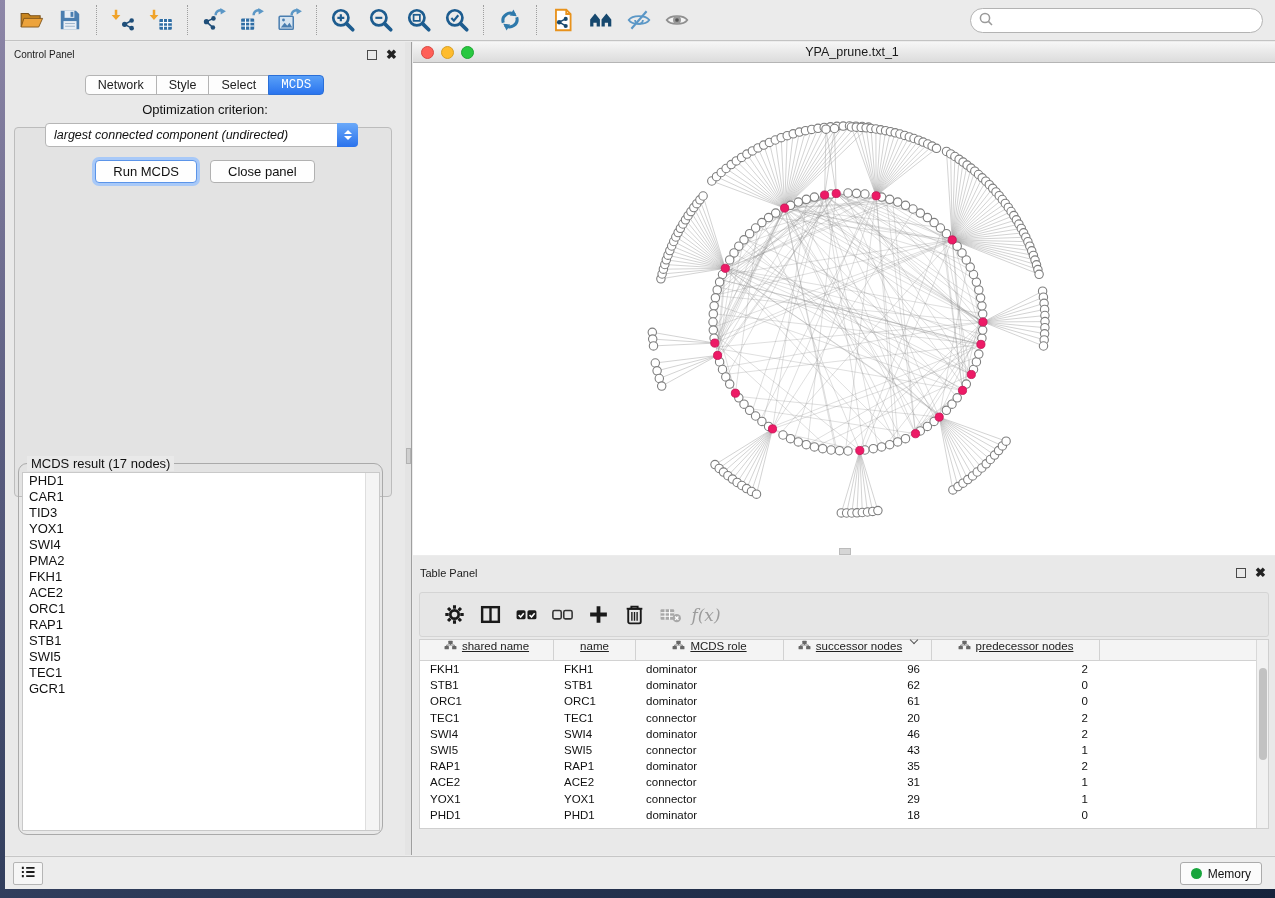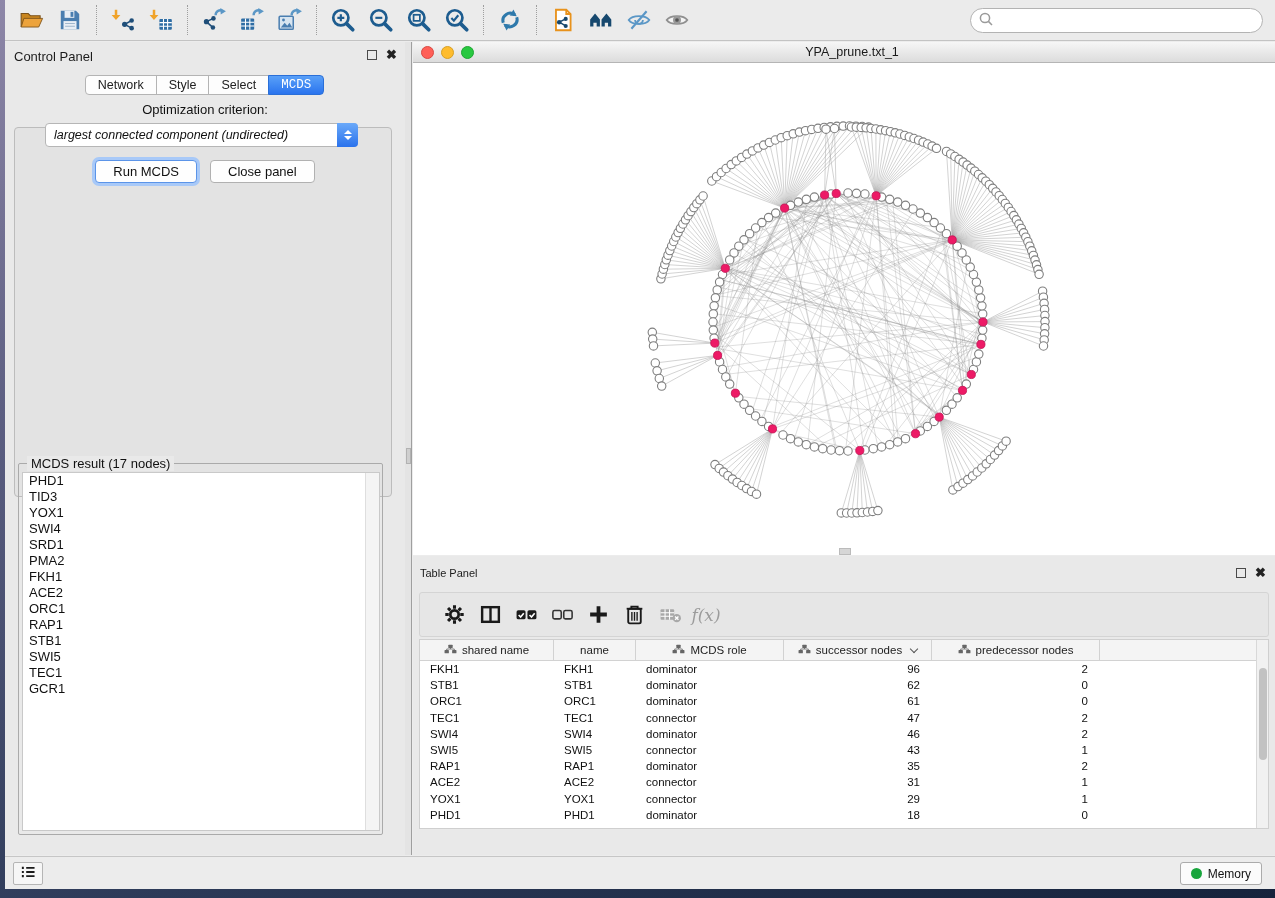--- a/index.html
+++ b/index.html
@@ -9,40 +9,40 @@
 
   
   .toolbar { position:absolute; left:0; top:0; width:100%; height:41px; background:#ebebeb; border-bottom:1px solid #c3c3c3; display:flex; align-items:center; padding-left:8px; }
   .tb-icon { width:30px; height:30px; display:flex; align-items:center; justify-content:center; margin:0 4px; cursor:pointer; }
   .tb-sep { width:1px; height:30px; margin:0 7px; border-left:1px dotted #9e9e9e; }
   .searchwrap { position:absolute; right:12px; top:8px; width:293px; height:25px; background:#fff; border:1px solid #b3b3b3; border-radius:13px; display:flex; align-items:center; padding-left:7px; }
   .searchwrap input { border:none; outline:none; flex:1; height:20px; font-size:12px; background:transparent; font-family:"Liberation Sans",sans-serif; }
 
   
   .control-panel { position:absolute; left:0; top:42px; width:400px; height:813px; background:#e9e9e9; }
-  .cp-title { position:absolute; left:9px; top:7px; font-size:13px; color:#1c1c1c; }
+  .cp-title { position:absolute; left:9px; top:7px; font-size:10px; color:#1c1c1c; }
   .win-btns { position:absolute; right:8px; top:8px; display:flex; gap:9px; align-items:center; }
   .float-btn { width:10px; height:10px; border:1.6px solid #4a4a4a; background:transparent; cursor:pointer; }
   .close-btn { font-size:13px; font-weight:bold; color:#222; line-height:10px; cursor:pointer; }
   .cp-sub { position:absolute; left:9px; top:85px; width:378px; height:370px; background:#e3e3e3; border:1px solid #bcbcbc; border-radius:4px; }
   .tabs-row { position:absolute; left:0; top:33px; width:100%; display:flex; justify-content:center; z-index:3; }
   .tab { height:20px; padding:0 12px; font-size:12.5px; background:#fdfdfd; border:1px solid #b4b4b4; margin-left:-1px; display:flex; align-items:center; color:#222; cursor:pointer; }
   .tab:first-child { border-radius:4px 0 0 4px; }
   .tab:last-child { border-radius:0 4px 4px 0;font-family:Liberation Mono, monospace; }
   .tab.selected { background:linear-gradient(#59a0f8,#2a74ee); color:#fff; border-color:#2a6fd8; }
   .opt-label { position:absolute; left:0; top:60px; width:400px; text-align:center; font-size:13px; color:#111; }
   .dropdown { position:absolute; left:40px; top:81px; width:313px; height:24px; background:#fff; border:1px solid #b6b6b6; border-radius:4px; display:flex; align-items:center; cursor:pointer;font-style:italic; }
   .dropdown .dd-text { flex:1; font-size:12.5px; padding-left:8px; color:#111; white-space:nowrap; overflow:hidden; }
   .dd-cap { width:21px; height:24px; margin:-1px -1px -1px 0; border-radius:0 4px 4px 0; background:linear-gradient(#6aa9f9,#2a72ec); display:flex; flex-direction:column; align-items:center; justify-content:center; gap:2px; }
   .dd-cap .up { width:0;height:0;border-left:4px solid transparent;border-right:4px solid transparent;border-bottom:4.5px solid #fff; }
   .dd-cap .down { width:0;height:0;border-left:4px solid transparent;border-right:4px solid transparent;border-top:4.5px solid #fff; }
   .btn-row { position:absolute; left:0; top:118px; width:400px; display:flex; justify-content:center; gap:13px; }
   .push-btn { height:23px; padding:0 17px; background:#fefefe; border:1px solid #b1b1b1; border-radius:4px; font-size:13px; color:#111; display:flex; align-items:center; cursor:pointer; font-family:"Liberation Sans",sans-serif; }
   .push-btn.focused { box-shadow:0 0 0 3px #a8c9f8; border-color:#5b94e8; }
-  .mcds-group { position:absolute; left:13px; top:421px; width:365px; height:372px; border:1px solid #aaa; border-radius:2px; }
+  .mcds-group { position:absolute; left:13px; top:421px; width:365px; height:372px; border:1px solid #aaa; border-radius:9px; }
   .mcds-legend { position:absolute; left:8px; top:-8px; background:#e9e9e9; padding:0 4px; font-size:13px; color:#111; }
   .mcds-list { position:absolute; left:3px; top:8px; width:358px; height:359px; background:#fff; border:1px solid #c9c9c9; overflow:hidden; }
   .mcds-scroll { position:absolute; right:0; top:0; width:14px; height:100%; background:#f4f4f4; border-left:1px solid #dedede; }
   .mcds-item { font-size:13px; color:#111; line-height:16px; padding-left:6px; }
 
   
   .vsplit { position:absolute; left:400px; top:42px; width:7px; height:813px; background:#e4e4e4; border-right:1px solid #9f9f9f; }
   .vsplit .grip { position:absolute; left:1px; top:406px; width:5px; height:16px; background:#cfcfcf; border:1px solid #b2b2b2; }
 
   
@@ -58,21 +58,21 @@
 
   
   .table-panel { position:absolute; left:408px; top:556px; width:862px; height:299px; background:#e9e9e9; }
   .tp-title { position:absolute; left:7px; top:11px; font-size:11px; color:#1c1c1c; }
   .tp-toolbar { position:absolute; left:6px; top:36px; width:850px; height:45px; background:#e6e6e6; border:1px solid #d4d4d4; border-radius:3px; display:flex; align-items:center; padding-left:16px; }
   .tpt-icon { width:36px; height:30px; display:flex; align-items:center; justify-content:center; cursor:pointer; }
   .tpt-icon.disabled { cursor:default; }
   .fx { font-family:"DejaVu Serif", serif; font-style:italic; font-size:17px; color:#9c9c9c; }
   .tbl { position:absolute; left:6px; top:83px; width:850px; height:190px; background:#fff; border:1px solid #cfcfcf; }
   .tbl-header { display:flex; height:21px; background:#f4f4f4; border-bottom:1px solid #d2d2d2; }
-  .th { display:flex; align-items:center; justify-content:center; gap:5px; font-size:11.5px; color:#222; border-right:1px solid #d2d2d2; }
+  .th { display:flex; align-items:flex-start; justify-content:center; gap:5px; font-size:11.5px; color:#222; border-right:1px solid #d2d2d2;text-decoration:underline; }
   .sortchev { width:6px; height:6px; border-right:1.6px solid #555; border-bottom:1.6px solid #555; transform:rotate(45deg); margin-left:4px; margin-top:-3px; }
   .tbl-row { display:flex; height:16.2px; align-items:center; }
   .td { font-size:11.5px; color:#111; white-space:nowrap; overflow:hidden; }
   .td.left { padding-left:10px; text-align:left; }
   .td.right { padding-right:12px; text-align:right; }
   .tbl-scroll { position:absolute; right:0; top:0; width:12px; height:100%; background:#f1f1f1; border-left:1px solid #d8d8d8; }
   .tbl-thumb { position:absolute; left:2px; top:28px; width:8px; height:92px; background:#c2c2c2; border-radius:4px; }
   .tp-tabs { position:absolute; left:0; top:277px; width:100%; display:flex; justify-content:center; }
 
   
@@ -254,24 +254,24 @@
     </div>
     <div class="btn-row">
       <button class="push-btn focused">Run MCDS</button>
       <button class="push-btn">Close panel</button>
     </div>
     <div class="mcds-group">
       <div class="mcds-legend">MCDS result (17 nodes)</div>
       <div class="mcds-list" id="mcds-list">
         <div class="mcds-scroll"></div>
       <div class="mcds-item">PHD1</div>
+          <div class="mcds-item">CAR1</div>
           <div class="mcds-item">TID3</div>
           <div class="mcds-item">YOX1</div>
           <div class="mcds-item">SWI4</div>
-          <div class="mcds-item">SRD1</div>
           <div class="mcds-item">PMA2</div>
           <div class="mcds-item">FKH1</div>
           <div class="mcds-item">ACE2</div>
           <div class="mcds-item">ORC1</div>
           <div class="mcds-item">RAP1</div>
           <div class="mcds-item">STB1</div>
           <div class="mcds-item">SWI5</div>
           <div class="mcds-item">TEC1</div>
           <div class="mcds-item">GCR1</div>
         </div>
@@ -989,21 +989,21 @@
             <div class="td left" style="width: 134px;">ORC1</div>
             <div class="td left" style="width: 82px;">ORC1</div>
             <div class="td left" style="width: 148px;">dominator</div>
             <div class="td right" style="width: 148px;">61</div>
             <div class="td right" style="width: 168px;">0</div>
           </div>
           <div class="tbl-row">
             <div class="td left" style="width: 134px;">TEC1</div>
             <div class="td left" style="width: 82px;">TEC1</div>
             <div class="td left" style="width: 148px;">connector</div>
-            <div class="td right" style="width: 148px;">47</div>
+            <div class="td right" style="width: 148px;">20</div>
             <div class="td right" style="width: 168px;">2</div>
           </div>
           <div class="tbl-row">
             <div class="td left" style="width: 134px;">SWI4</div>
             <div class="td left" style="width: 82px;">SWI4</div>
             <div class="td left" style="width: 148px;">dominator</div>
             <div class="td right" style="width: 148px;">46</div>
             <div class="td right" style="width: 168px;">2</div>
           </div>
           <div class="tbl-row">

